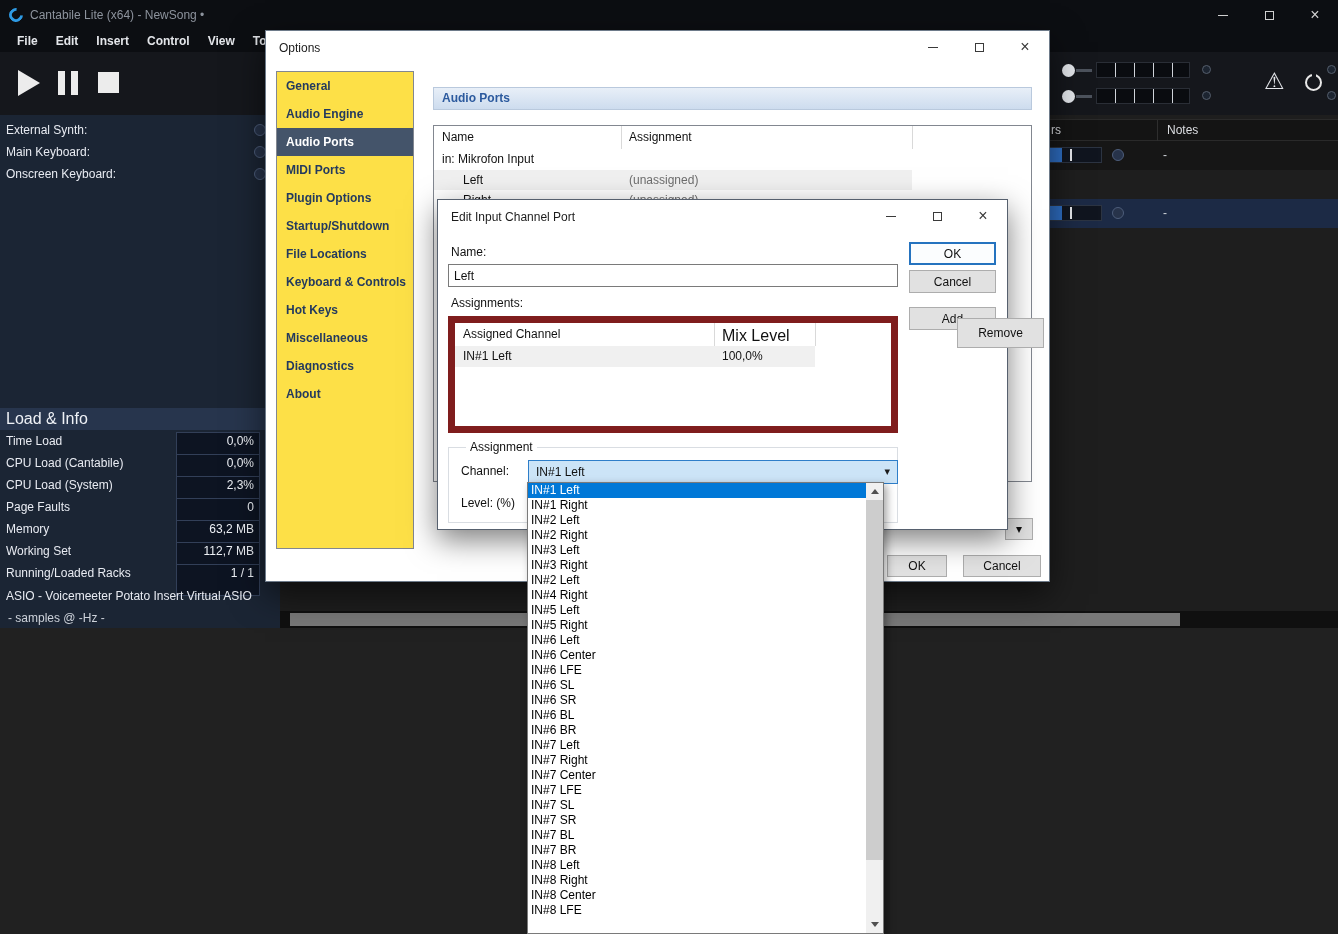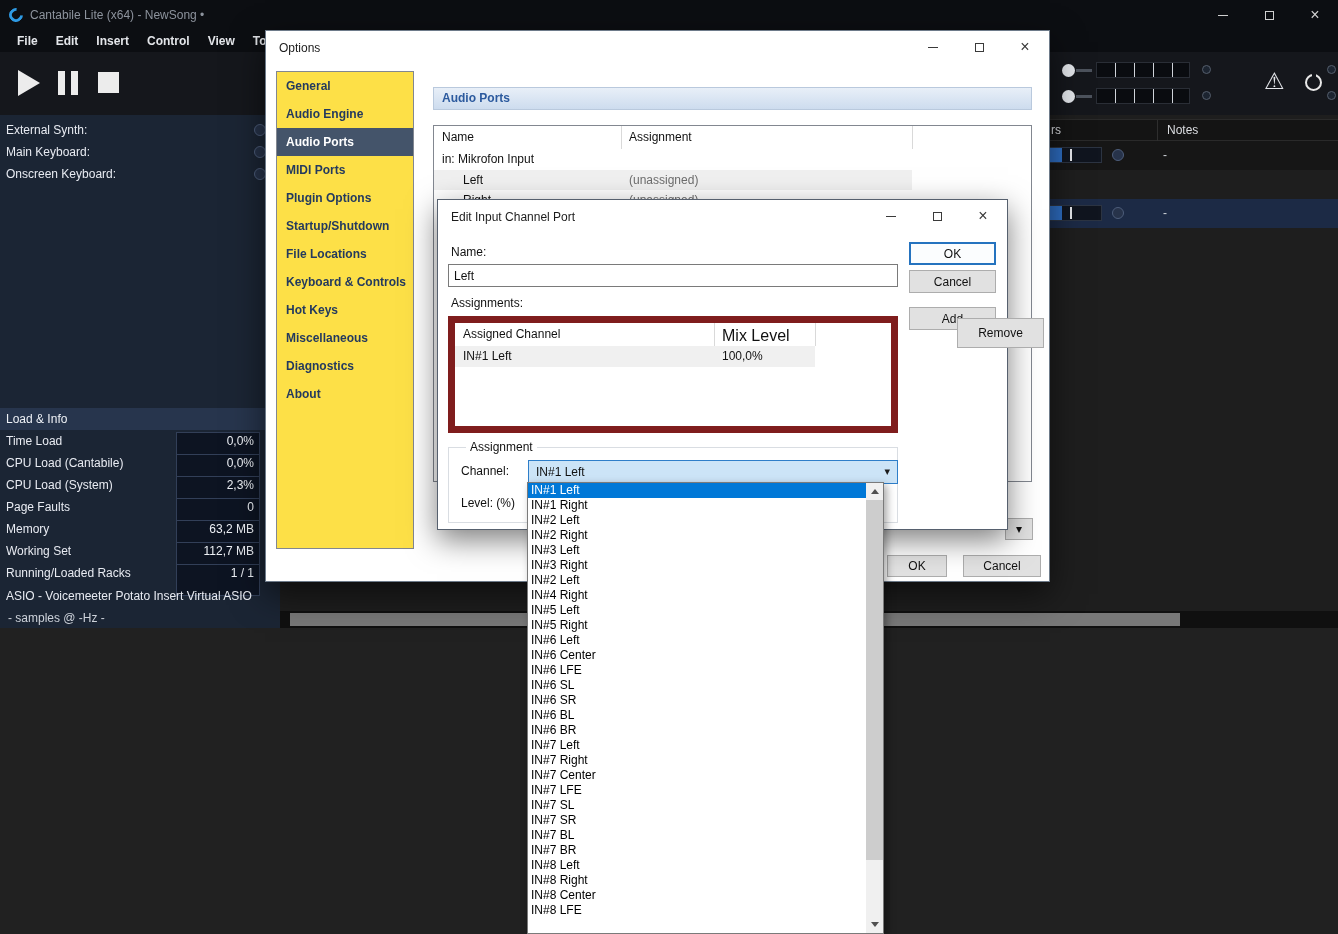--- a/index.html
+++ b/index.html
@@ -38,21 +38,21 @@
   .pw-circle { position:absolute; left:2px; top:4px; width:17px; height:17px; border:2px solid #e8e8e8; border-radius:50%; }
   .pw-stem { position:absolute; left:9px; top:0; width:3px; height:10px; background:#e8e8e8; border-left:2px solid #15171c; border-right:2px solid #15171c; }
 
   
   .left-panel { position:absolute; left:0; top:115px; width:280px; height:513px; background:#1b2534; }
   #route-rows { position:absolute; left:0; top:4px; width:280px; }
   .route-row { position:relative; height:22px; }
   .route-label { position:absolute; left:6px; top:4px; color:#e8ebf2; font-size:12px; white-space:nowrap; }
   .route-led { position:absolute; right:14px; top:5px; width:12px; height:12px; border-radius:50%; background:#27334a; border:1px solid #4d5d7a; }
   .li-header { position:absolute; left:0; top:293px; width:280px; height:22px; background:#27354d; }
-  .li-header span { margin-left:6px; line-height:22px; color:#eef1f6; font-size:12px; }
+  .li-header span { margin-left:6px; line-height:22px; color:#eef1f6; font-size:16px; }
   #stat-rows { position:absolute; left:0; top:315px; width:280px; }
   .stat-row { position:relative; height:22px; }
   .stat-label { position:absolute; left:6px; top:4px; color:#e8ebf2; font-size:12px; white-space:nowrap; }
   .stat-box { position:absolute; left:176px; top:2px; width:84px; height:32px; background:#0d1422; border:1px solid #323f58; color:#eef1f6; font-size:12px; text-align:right; padding-right:5px; line-height:16px; }
   .driver { position:absolute; left:6px; top:474px; color:#e8ebf2; font-size:12px; white-space:nowrap; }
   .samplerate { position:absolute; left:8px; top:496px; color:#cdd2da; font-size:12px; white-space:nowrap; }
 
   
   .right-area { position:absolute; left:280px; top:115px; width:1058px; height:513px; background:#1e1e1e; }
   .rt-header { position:absolute; left:0; top:4px; width:1058px; height:22px; background:#141414; border-top:1px solid #2a2a2a; border-bottom:1px solid #2a2a2a; }

